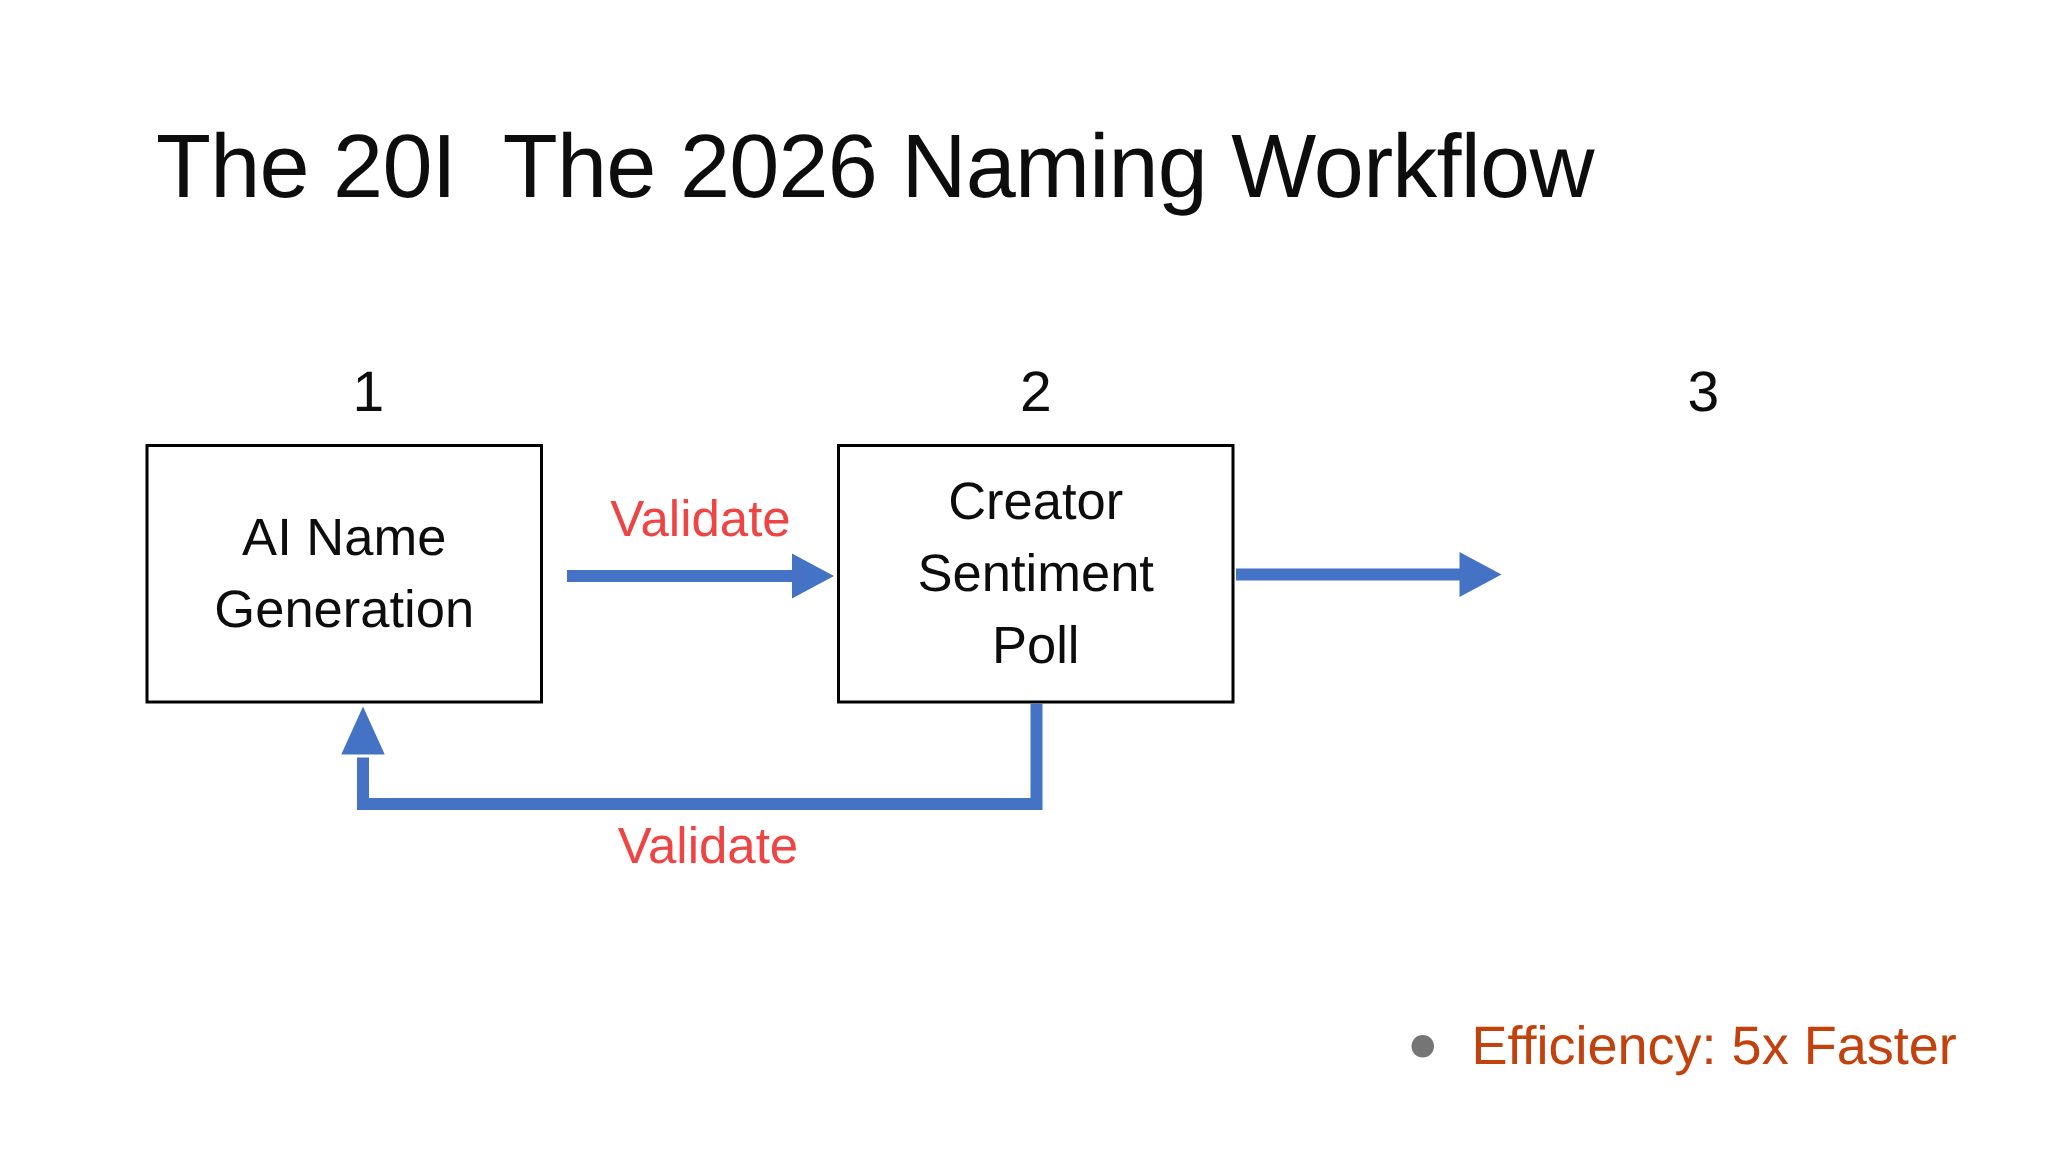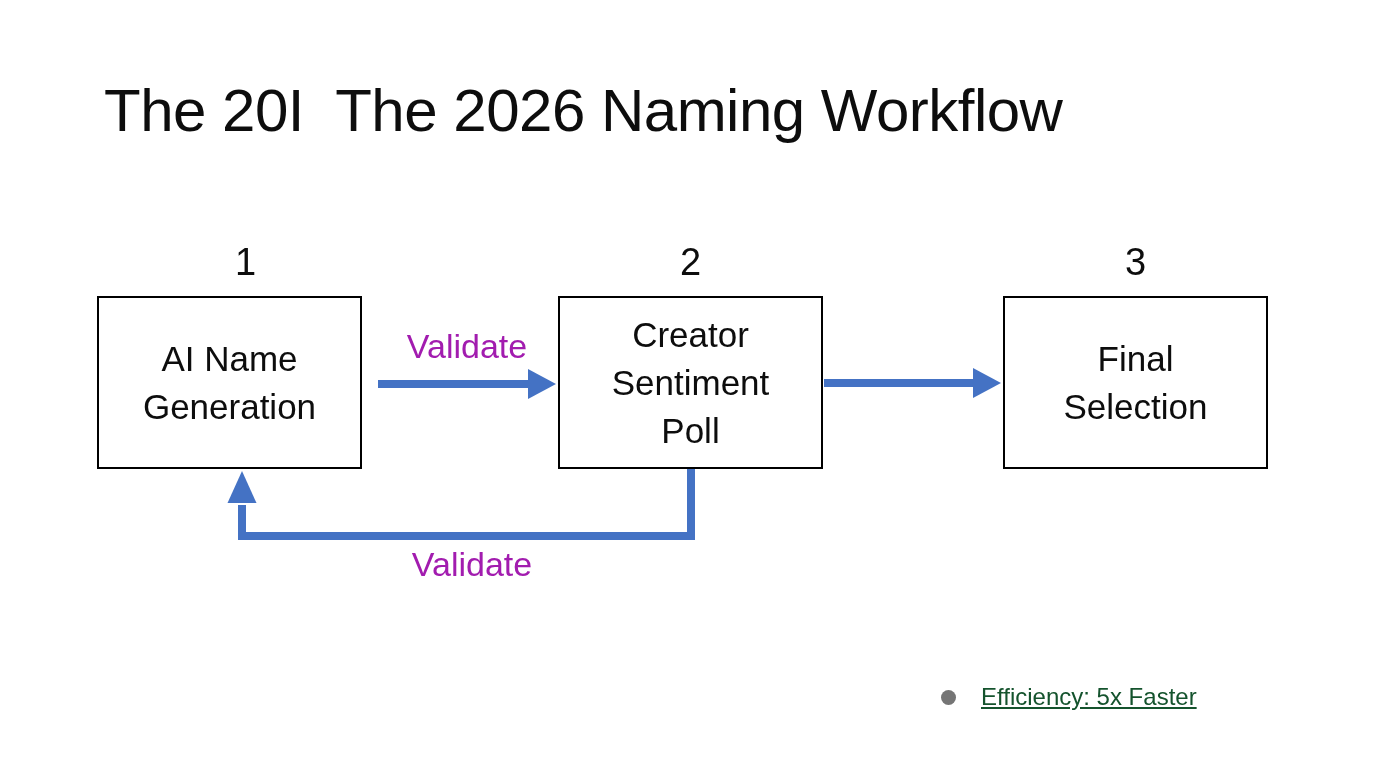--- a/index.html
+++ b/index.html
@@ -64,21 +64,21 @@
     font-size: 38px;
     line-height: 40px;
     color: #0d0d0d;
     z-index: 1;
   }
   .edge-label {
     position: absolute;
     text-align: center;
     font-size: 34px;
     line-height: 38px;
-    color: #a21caf;
+    color: #ef4444;
     z-index: 3;
   }
   .edge-label.validate { left: 368px; top: 327px; width: 198px; }
   .edge-label.iterate  { left: 342px; top: 545px; width: 260px; }
   .footer-note {
     position: absolute;
     left: 941px;
     top: 676px;
     display: flex;
     align-items: center;
@@ -86,25 +86,24 @@
     z-index: 1;
   }
   .bullet-dot {
     width: 15px;
     height: 15px;
     border-radius: 50%;
     background: #757575;
     flex: 0 0 auto;
   }
   .footer-text {
-    font-size: 24px;
+    font-size: 36px;
     line-height: 42px;
-    color: #14532d;
+    color: #c2410c;
     white-space: pre;
-    text-decoration: underline;
   }
 </style>
 </head>
 <body>
 
 <div class="canvas">
 
   <h1 class="slide-title">The 20I  The 2026 Naming Workflow</h1>
 
   <svg class="arrows-layer" viewBox="0 0 1376 768" xmlns="http://www.w3.org/2000/svg">
@@ -128,24 +127,20 @@
 
   <div class="step-box" style="left:97px">
     <div class="box-label">AI Name
 Generation</div>
   </div>
   <div class="step-box" style="left:558px">
     <div class="box-label">Creator
 Sentiment
 Poll</div>
   </div>
-  <div class="step-box" style="left:1003px">
-    <div class="box-label">Final
-Selection</div>
-  </div>
 
   <div class="edge-label validate">Validate</div>
   <div class="edge-label iterate">Validate</div>
 
   <div class="footer-note">
     <div class="bullet-dot"></div>
     <div class="footer-text">Efficiency: 5x Faster</div>
   </div>
 
 </div>

